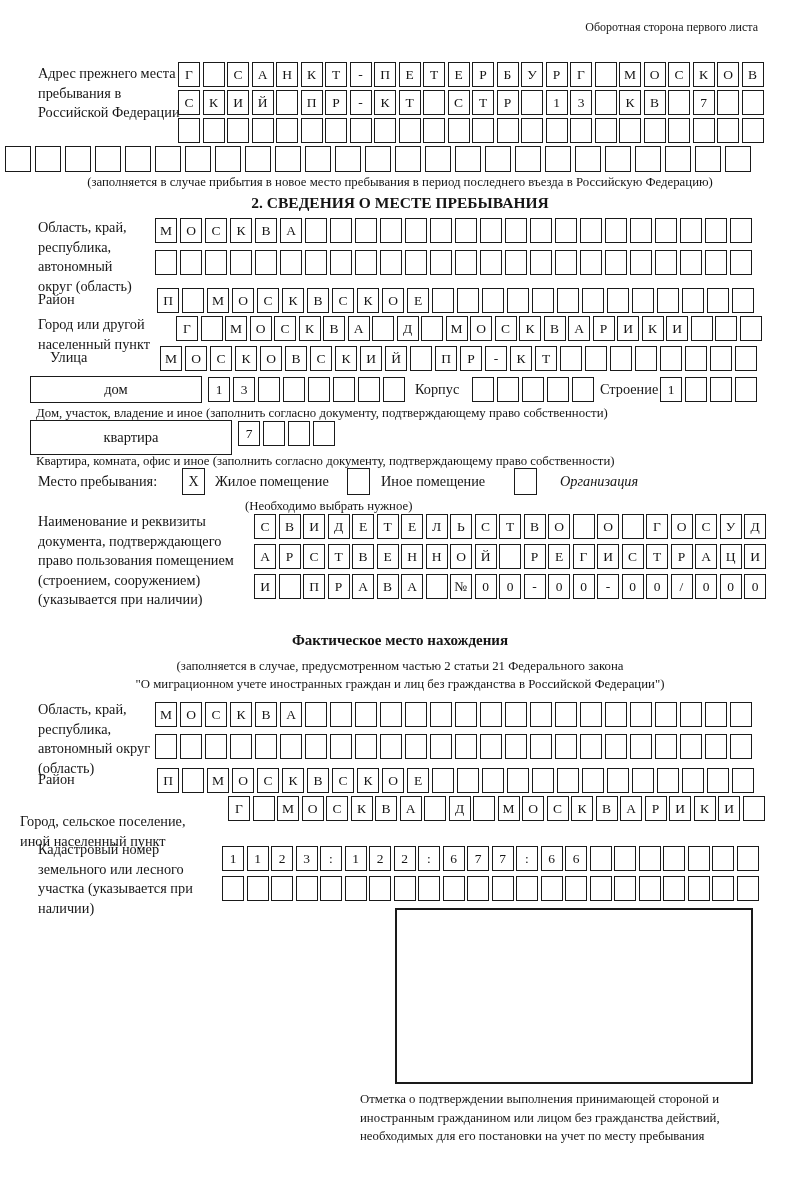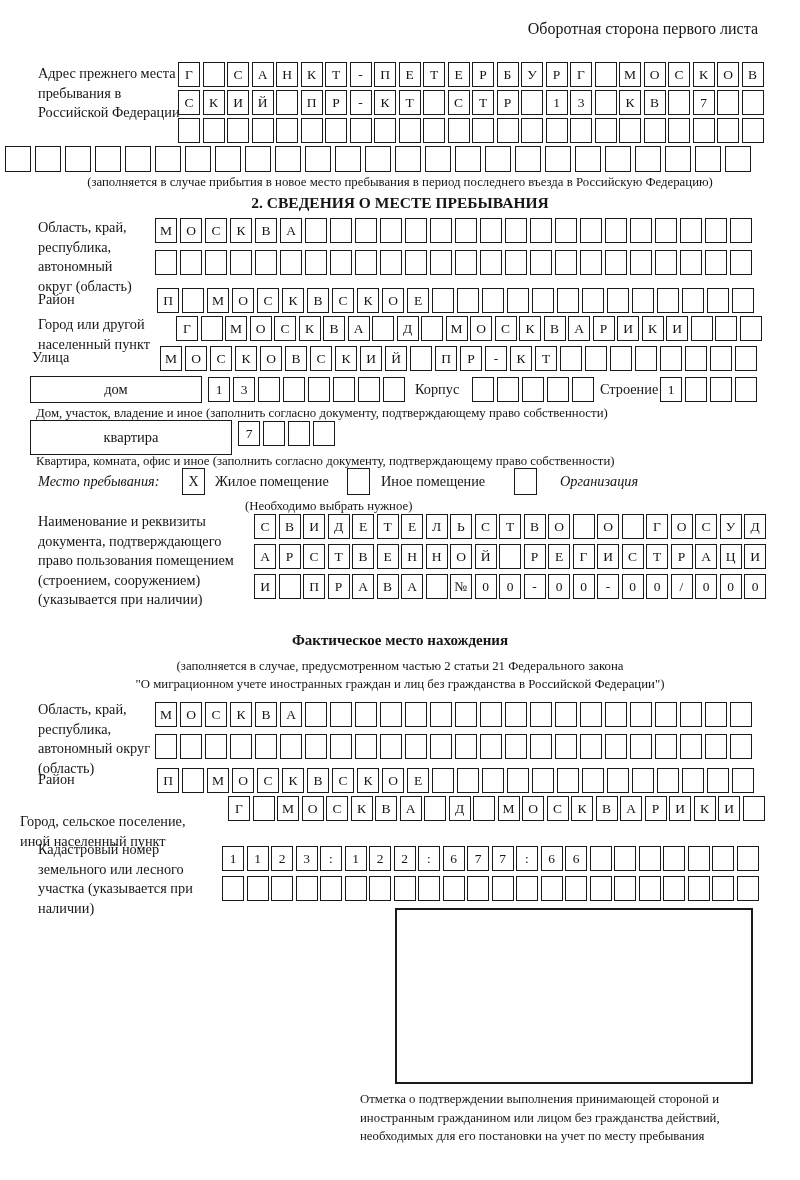--- a/index.html
+++ b/index.html
@@ -1,18 +1,18 @@
 <!DOCTYPE html>
 <html><head>
 <meta charset="utf-8">
 <style>
   html,body{margin:0;padding:0;background:#fff;}
   #page{position:relative;width:800px;height:1180px;background:#fff;color:#151515;
         font-family:"Liberation Serif","DejaVu Serif",serif;overflow:hidden;}
-  .hdr-note{position:absolute;top:20px;right:42px;font-size:16px;}
+  .hdr-note{position:absolute;top:20px;right:42px;font-size:12px;}
   .lbl{position:absolute;font-size:14.3px;line-height:19.5px;}
   .title{position:absolute;left:0;width:100%;text-align:center;font-weight:bold;font-size:15.5px;}
   .note{position:absolute;font-size:12.8px;white-space:nowrap;}
   .note.center{left:0;width:100%;text-align:center;white-space:normal;}
   .cells{position:absolute;display:flex;gap:2.5px;}
   .cells.g3{gap:3px;}
   .cells .cb{width:22px;height:25px;border:1.6px solid #1a1a1a;box-sizing:border-box;
              display:flex;align-items:center;justify-content:center;
              font-size:13.5px;background:#fff;flex:0 0 auto;}
   .cells.wide{gap:4px;}
@@ -246,21 +246,21 @@
       <span class="cb">А</span>
       <span class="cb">Р</span>
       <span class="cb">И</span>
       <span class="cb">К</span>
       <span class="cb">И</span>
       <span class="cb"></span>
       <span class="cb"></span>
       <span class="cb"></span>
     </div>
 
-  <div class="lbl" style="left:32px;top:348px;text-align:right;">Улица</div>
+  <div class="lbl" style="left:50px;top:348px;text-align:right;">Улица</div>
   <div class="cells g3" style="left:160px;top:346px;">
       <span class="cb">М</span>
       <span class="cb">О</span>
       <span class="cb">С</span>
       <span class="cb">К</span>
       <span class="cb">О</span>
       <span class="cb">В</span>
       <span class="cb">С</span>
       <span class="cb">К</span>
       <span class="cb">И</span>
@@ -311,21 +311,21 @@
 
   <div class="field-box" style="left:30px;top:420px;width:202px;height:35px;">квартира</div>
   <div class="cells g3" style="left:238px;top:421px;">
       <span class="cb">7</span>
       <span class="cb"></span>
       <span class="cb"></span>
       <span class="cb"></span>
     </div>
   <div class="note" style="left:36px;top:454px;">Квартира, комната, офис и иное (заполнить согласно документу, подтверждающему право собственности)</div>
 
-  <div class="lbl" style="left:38px;top:472px;font-style:italic;">Место пребывания:</div>
+  <div class="lbl" style="left:38px;top:472px;">Место пребывания:</div>
   <div class="checkbox" style="left:182px;top:468px;">X</div>
   <div class="lbl" style="left:215px;top:472px;">Жилое помещение</div>
   <div class="checkbox" style="left:347px;top:468px;"></div>
   <div class="lbl" style="left:381px;top:472px;">Иное помещение</div>
   <div class="checkbox" style="left:514px;top:468px;"></div>
   <div class="lbl" style="left:560px;top:472px;font-style:italic;">Организация</div>
   <div class="note" style="left:245px;top:499px;">(Необходимо выбрать нужное)</div>
 
   <div class="lbl" style="left:38px;top:512px;width:208px;">Наименование и реквизиты документа, подтверждающего право пользования помещением (строением, сооружением) (указывается при наличии)</div>
   <div class="cells" style="left:254px;top:514px;">

